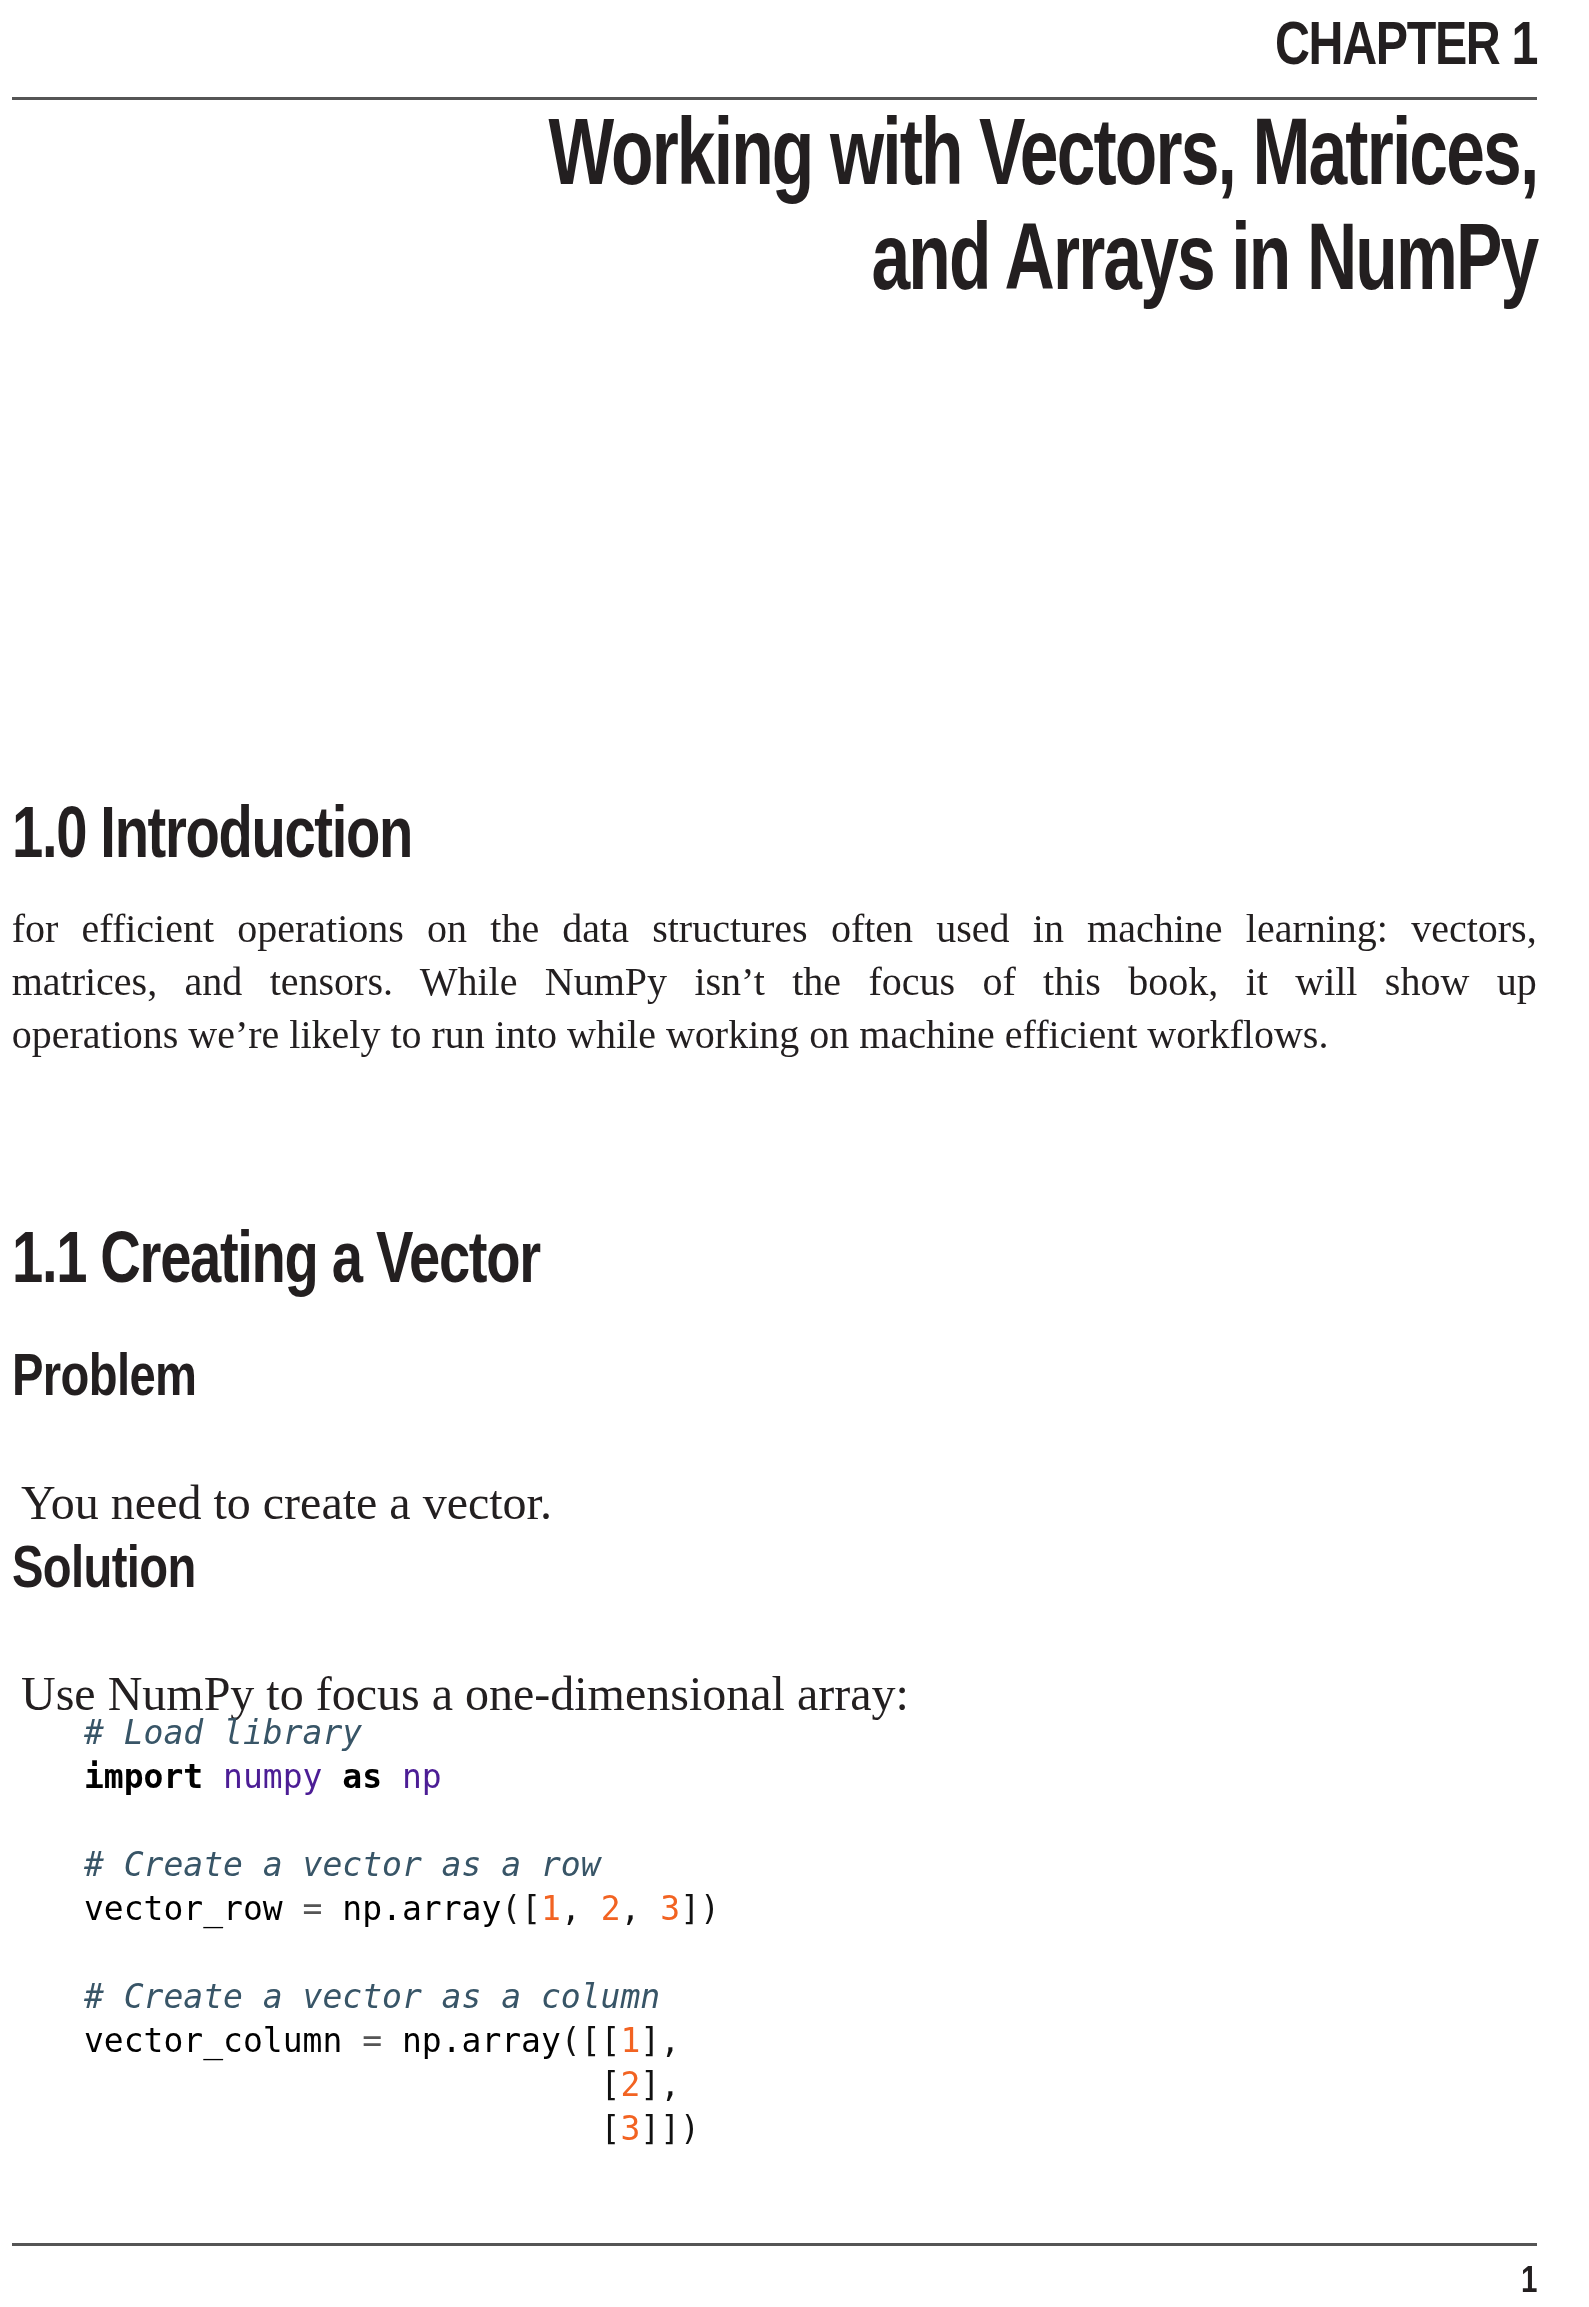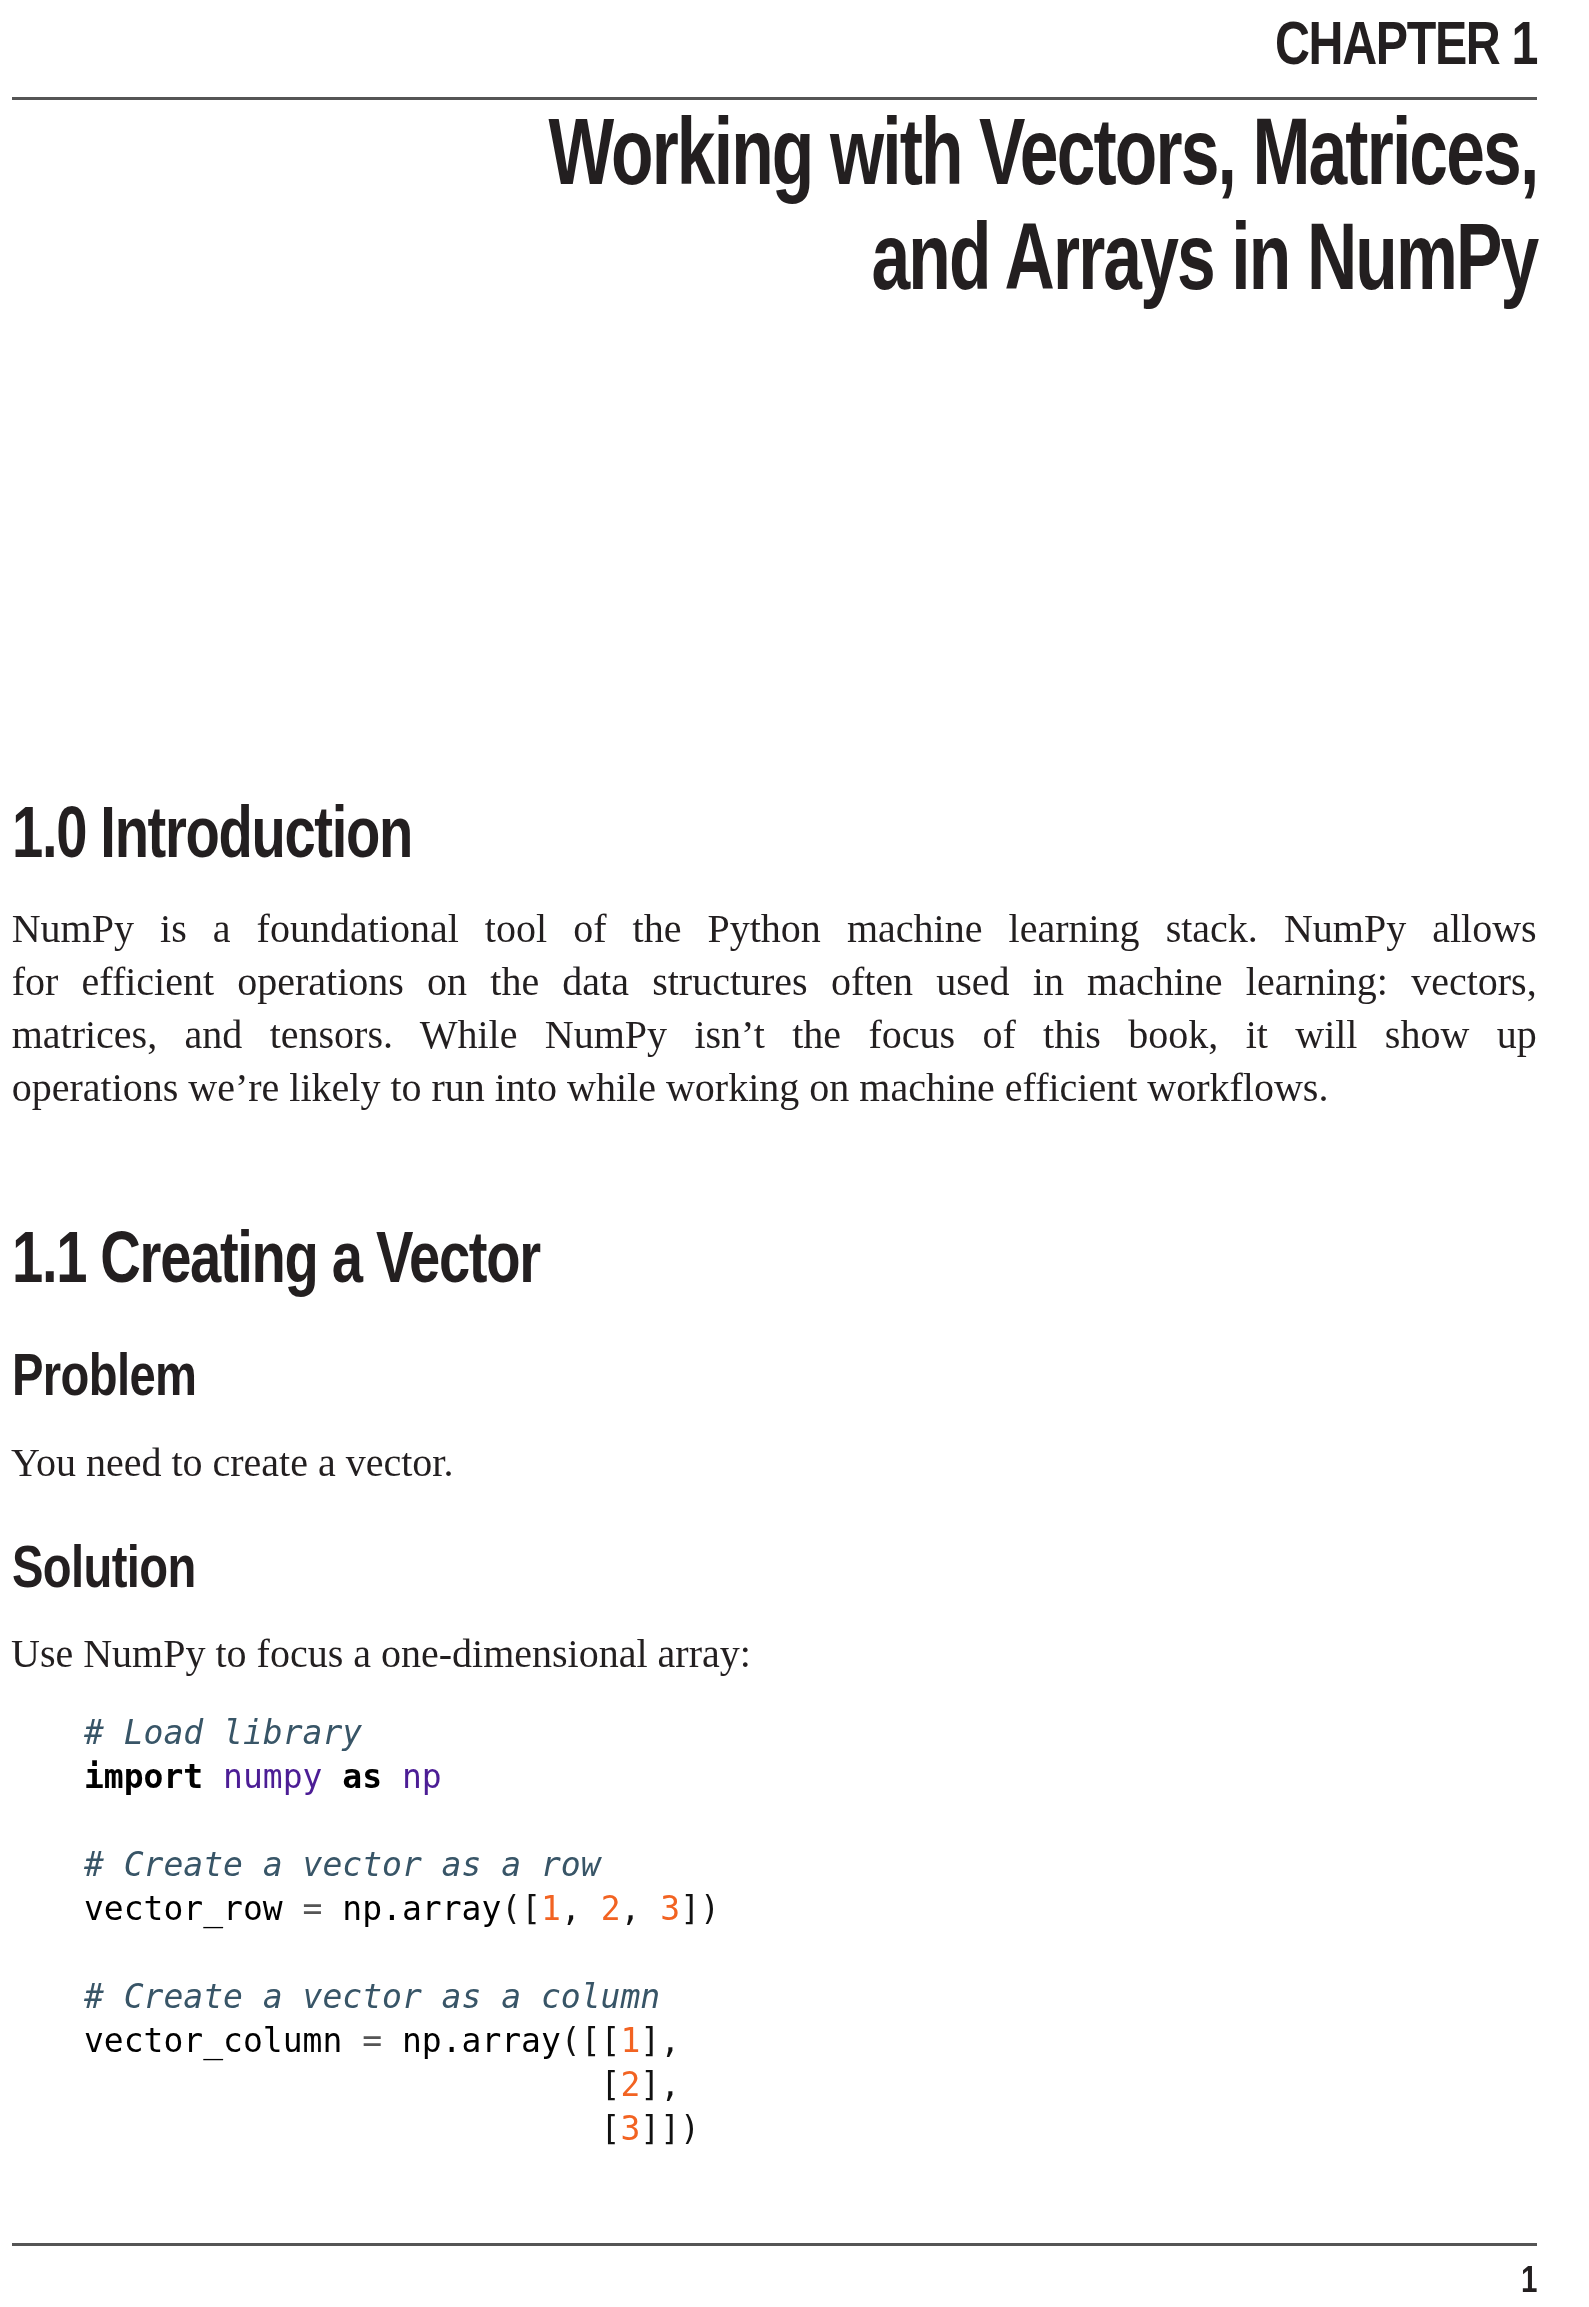--- a/index.html
+++ b/index.html
@@ -9,21 +9,21 @@
   .mono { font-family: "DejaVu Sans Mono", "Liberation Mono", monospace; }
   .abs { position: absolute; }
   .chapter-label { right: 53px; top: 6.7px; font-size: 62px; font-weight: bold; letter-spacing: -1.7px; transform: scaleX(0.78); transform-origin: right center; white-space: nowrap; }
   .rule { left: 11.7px; width: 1525px; height: 2.5px; background: #555; }
   .title { right: 53px; top: 99px; text-align: right; font-size: 94px; font-weight: bold; line-height: 105px; letter-spacing: -2.5px; transform: scaleX(0.74); transform-origin: right top; white-space: nowrap; }
   .h1 { left: 11.7px; font-size: 72px; font-weight: bold; letter-spacing: -1.7px; transform: scaleX(0.78); transform-origin: left top; white-space: nowrap; }
   .h2 { left: 11.7px; font-size: 59px; font-weight: bold; letter-spacing: -0.8px; transform: scaleX(0.8); transform-origin: left top; white-space: nowrap; }
   .body-text { left: 11.7px; width: 1525px; font-size: 40px; line-height: 53px; text-align: justify; text-align-last: left; }
   .body-text .line { display: block; text-align: justify; text-align-last: justify; white-space: nowrap; }
   .body-text .line.last { text-align-last: left; }
-  .para { left: 11px; font-size: 40px; white-space: nowrap; }
+  .para { left: 21px; font-size: 48px; white-space: nowrap; margin-top: 36px; }
   .code { left: 84px; top: 1711px; font-size: 33px; line-height: 44px; white-space: pre; }
   .c-comment { color: #385567; font-style: italic; }
   .c-kw { color: #000000; font-weight: bold; }
   .c-mod { color: #4c1d95; font-weight: normal; text-align: center; }
   .c-name { color: #000000; }
   .c-op { color: #555555; }
   .c-num { color: #f26322; }
   .c-punc { color: #111111; }
   .page-num { right: 52px; top: 2259px; font-size: 37px; font-weight: bold; transform: scaleX(0.8); transform-origin: right top; }
 </style>
@@ -34,21 +34,20 @@
 <div class="abs rule" style="top:97px;"></div>
 
 <div class="abs sans title">
   <div>Working with Vectors, Matrices,</div>
   <div>and Arrays in NumPy</div>
 </div>
 
 <div class="abs sans h1" style="top:791px;">1.0 Introduction</div>
 
 <div class="abs serif body-text" style="top:902px;">
-  <span class="line">NumPy is a foundational tool of the Python machine learning stack. NumPy allows</span>
   <span class="line">for efficient operations on the data structures often used in machine learning: vectors,</span>
   <span class="line">matrices, and tensors. While NumPy isn’t the focus of this book, it will show up</span>
   <span class="line last">operations we’re likely to run into while working on machine efficient workflows.</span>
 </div>
 
 <div class="abs sans h1" style="top:1216px;">1.1 Creating a Vector</div>
 
 <div class="abs sans h2" style="top:1341px;">Problem</div>
 <div class="abs serif para" style="top:1439px;">You need to create a vector.</div>
 

